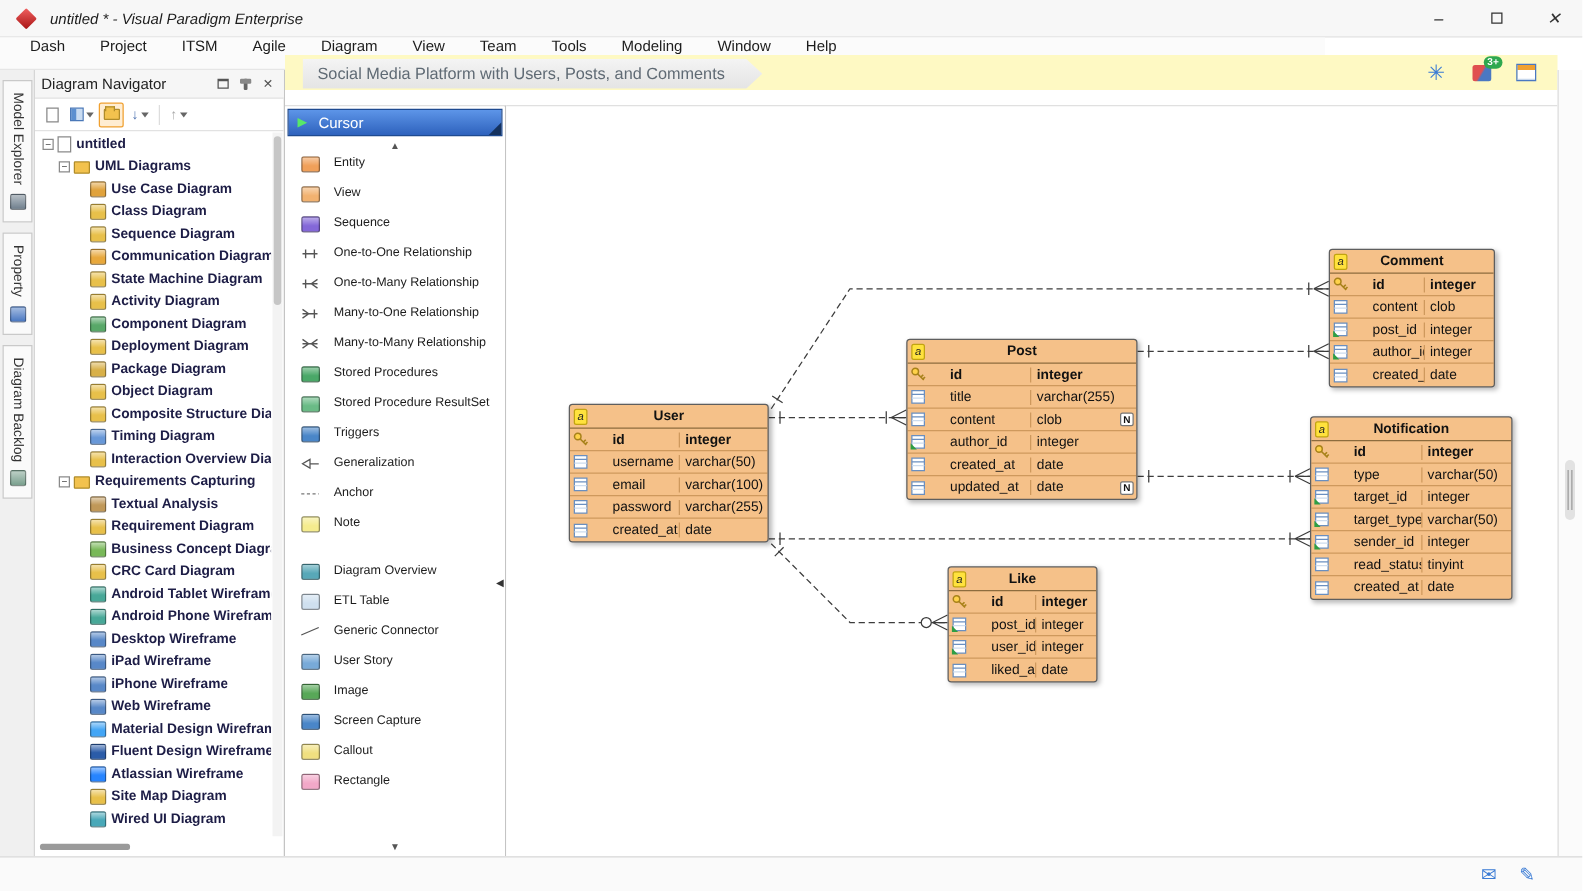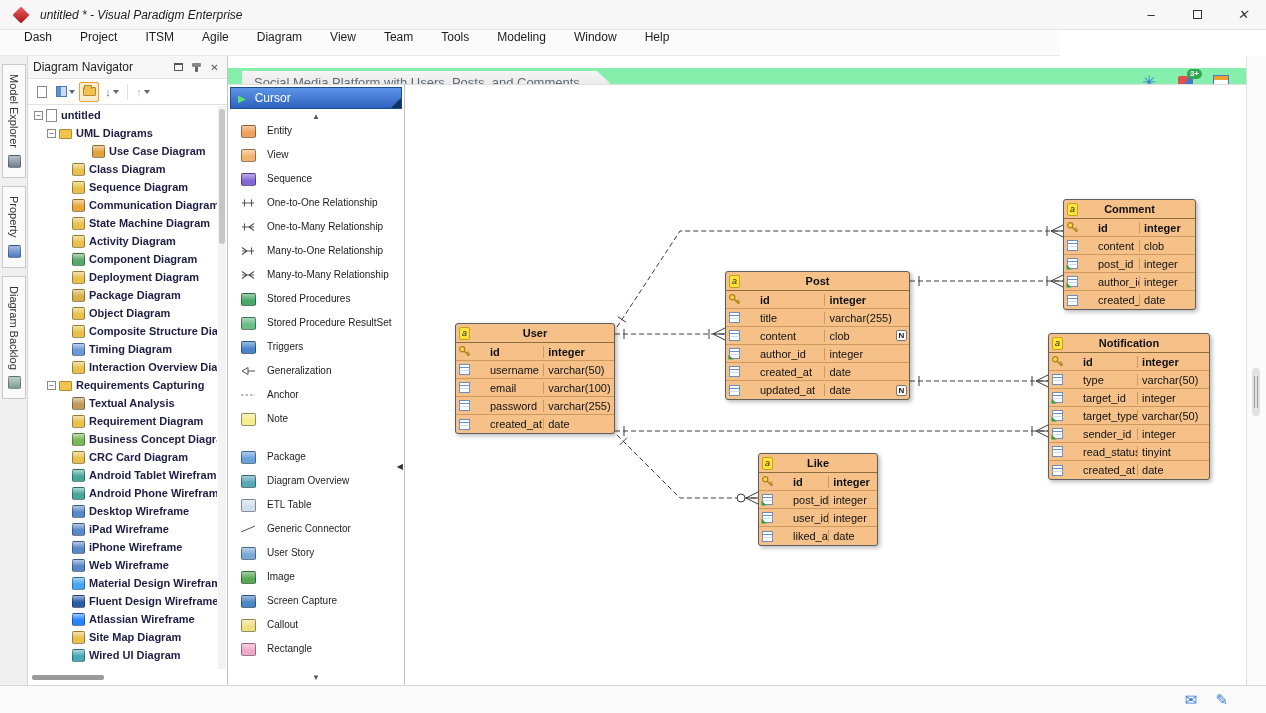--- a/index.html
+++ b/index.html
@@ -68,21 +68,21 @@
   .folder-icon{height:10px;background:#f2c24e;border:1px solid #b08c2a;border-radius:1px;margin-top:2px;}
   .diag-icon{border:1px solid rgba(0,0,0,.35);
     background-image:linear-gradient(rgba(255,255,255,.55),rgba(255,255,255,0) 55%);}
   .tree-label{overflow:hidden;}
   .tree-vscroll{position:absolute;right:1px;top:50px;width:8px;bottom:16px;background:#f3f3f3;}
   .tree-vthumb{position:absolute;left:1px;top:3px;width:6px;height:135px;background:#c6c6c6;border-radius:3px;}
   .tree-hscroll{position:absolute;left:4px;bottom:4px;width:170px;height:6px;}
   .tree-hthumb{width:72px;height:5px;background:#9a9a9a;border-radius:2px;}
 
   
-  .title-row{position:absolute;left:228px;top:68px;width:1018px;height:28px;background:#86efac;}
+  .title-row{position:absolute;left:228px;top:44px;width:1018px;height:28px;background:#fef9c3;}
   .diagram-title{display:inline-block;margin:3px 0 0 14px;padding:4px 30px 5px 12px;font-size:13px;color:#5f6a74;
     background:linear-gradient(#f4f4f4,#e4e4e4);
     clip-path:polygon(0 0,calc(100% - 13px) 0,100% 50%,calc(100% - 13px) 100%,0 100%);}
   .title-icons{position:absolute;right:14px;top:2px;display:flex;align-items:center;gap:14px;height:24px;}
   .hd-icon{position:relative;display:flex;align-items:center;justify-content:center;width:22px;height:22px;}
   .sync{color:#3a7bd5;font-size:17px;}
   .notif-shape{width:15px;height:13px;border-radius:2px;background:linear-gradient(120deg,#e05050 45%,#4a78c2 55%);}
   .notif-badge{position:absolute;right:-6px;top:-2px;background:#2fa84f;color:#fff;font-size:8px;font-weight:bold;
     padding:1px 3px;border-radius:6px;line-height:1;}
   .grid-shape{width:16px;height:14px;border:1px solid #4a78c2;background:
@@ -219,21 +219,21 @@
       <div class="tree-row" style="padding-left:6px">
         <span class="expander">−</span>
         <span class="t-icon page-icon"></span>
         <span class="tree-label">untitled</span>
       </div>
       <div class="tree-row" style="padding-left:19px">
         <span class="expander">−</span>
         <span class="t-icon folder-icon"></span>
         <span class="tree-label">UML Diagrams</span>
       </div>
-      <div class="tree-row" style="padding-left:52px">
+      <div class="tree-row" style="padding-left:32px">
         <span class="exp-sp"></span>
         <span class="t-icon diag-icon" style="background-color:#e0a23c"></span>
         <span class="tree-label">Use Case Diagram</span>
       </div>
       <div class="tree-row" style="padding-left:32px">
         <span class="exp-sp"></span>
         <span class="t-icon diag-icon" style="background-color:#e8c04a"></span>
         <span class="tree-label">Class Diagram</span>
       </div>
       <div class="tree-row" style="padding-left:32px">
@@ -486,26 +486,20 @@
         </span>
         <span>Anchor</span>
       </div>
       <div class="pal-item">
         <span class="pal-icon">
           <span class="p-box" style="background-color:#f5ec8e"></span>
         </span>
         <span>Note</span>
       </div>
       <div class="pal-gap"></div>
-      <div class="pal-item">
-        <span class="pal-icon">
-          <span class="p-box" style="background-color:#6aa2dc"></span>
-        </span>
-        <span>Package</span>
-      </div>
       <div class="pal-item">
         <span class="pal-icon">
           <span class="p-box" style="background-color:#58a8b8"></span>
         </span>
         <span>Diagram Overview</span>
       </div>
       <div class="pal-item">
         <span class="pal-icon">
           <span class="p-box" style="background-color:#cfe0ef"></span>
         </span>

